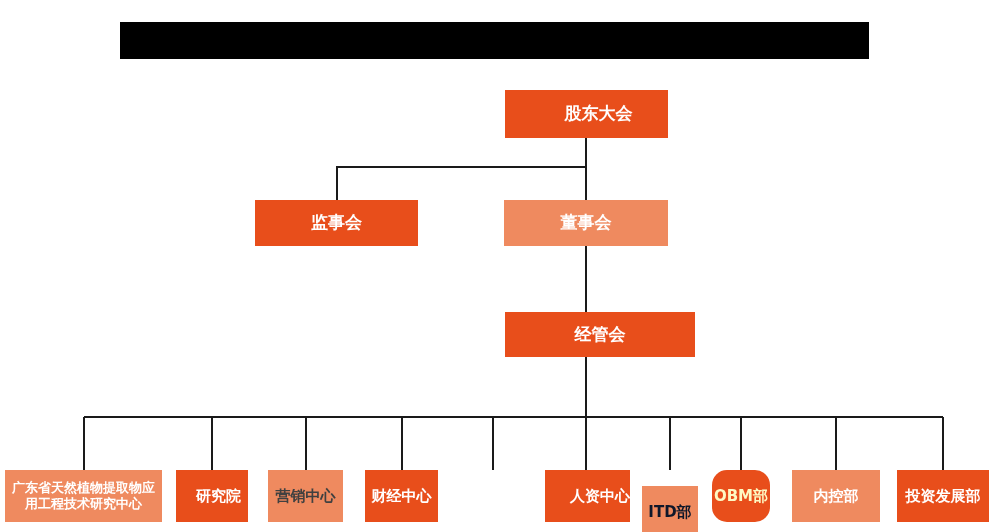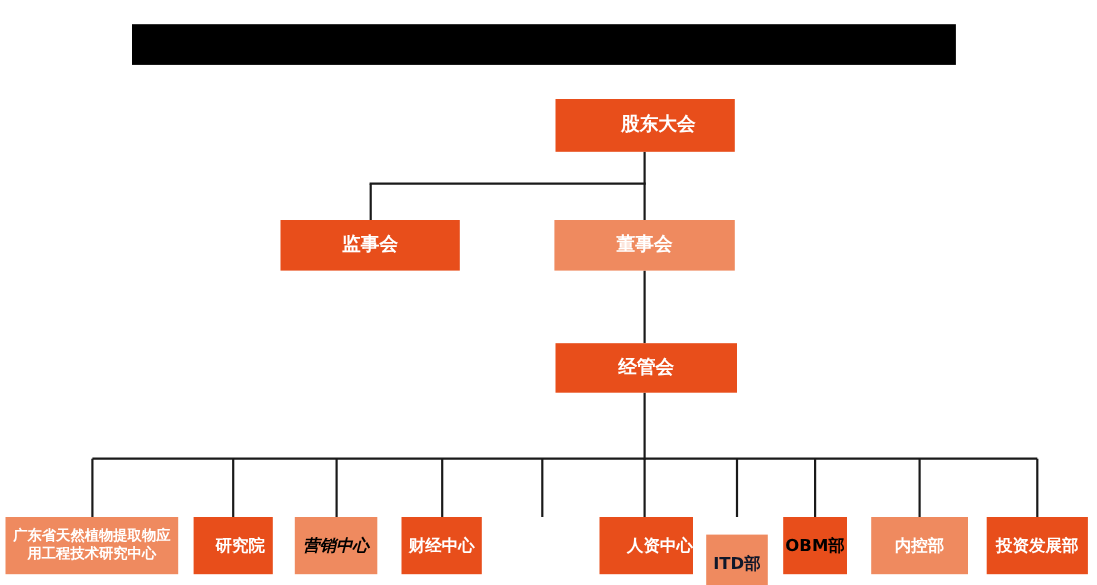--- a/index.html
+++ b/index.html
@@ -44,21 +44,21 @@
     line-height: 1.25;
     box-sizing: border-box;
   }
   .node.primary   { background: var(--primary, #e84e1b); }
   .node.secondary { background: var(--secondary, #ef8a5f); }
 
   
   .n-shareholders { left: 505px; top: 90px;  width: 163px; height: 48px; padding-left: 24px; }
   .n-supervisory  { left: 255px; top: 200px; width: 163px; height: 46px; }
   .n-board        { left: 504px; top: 200px; width: 164px; height: 46px; }
-  .n-management   { left: 505px; top: 312px; width: 165px; height: 45px; }
+  .n-management   { left: 505px; top: 312px; width: 190px; height: 45px; }
 
   
   .dept { top: 470px; height: 52px; font-size: 15px; }
   .n-d0 { left: 5px;   width: 157px; font-size: 13px; padding: 4px 4px; }
   .n-d1 { left: 176px; width: 72px; padding-left: 13px; }
   .n-d2 { left: 268px; width: 75px; }
   .n-d3 { left: 365px; width: 73px; }
   .n-d4 { left: 455px; width: 75px; }
   .n-d5 { left: 545px; width: 85px; }
   .n-d6 { left: 642px; width: 56px; }
@@ -112,33 +112,33 @@
   <div class="node primary n-management" style="color: rgb(255, 255, 255);">
     <span>经管会</span>
   </div>
 
   <div class="node secondary dept n-d0" style="color: rgb(255, 255, 255);">
     <span>广东省天然植物提取物应用工程技术研究中心</span>
   </div>
   <div class="node primary dept n-d1" style="color: rgb(255, 255, 255);">
     <span>研究院</span>
   </div>
-  <div class="node secondary dept n-d2" style="color: #000000; font-style: italic;">
+  <div class="node secondary dept n-d2" style="color: #404040;">
     <span>营销中心</span>
   </div>
   <div class="node primary dept n-d3" style="color: rgb(255, 255, 255);">
     <span>财经中心</span>
   </div>
   <div class="node primary dept n-d5" style="color: rgb(255, 255, 255); justify-content: flex-end;">
     <span>人资中心</span>
   </div>
   <div class="node secondary dept n-d6" style="color: #0f172a; margin-top: 16px;">
     <span>ITD部</span>
   </div>
-  <div class="node primary dept n-d7" style="color: #000000;">
+  <div class="node primary dept n-d7" style="color: #fef9c3; border-radius: 15px;">
     <span>OBM部</span>
   </div>
   <div class="node secondary dept n-d8" style="color: rgb(255, 255, 255);">
     <span>内控部</span>
   </div>
   <div class="node primary dept n-d9" style="color: rgb(255, 255, 255);">
     <span>投资发展部</span>
   </div>
 
 </div>

